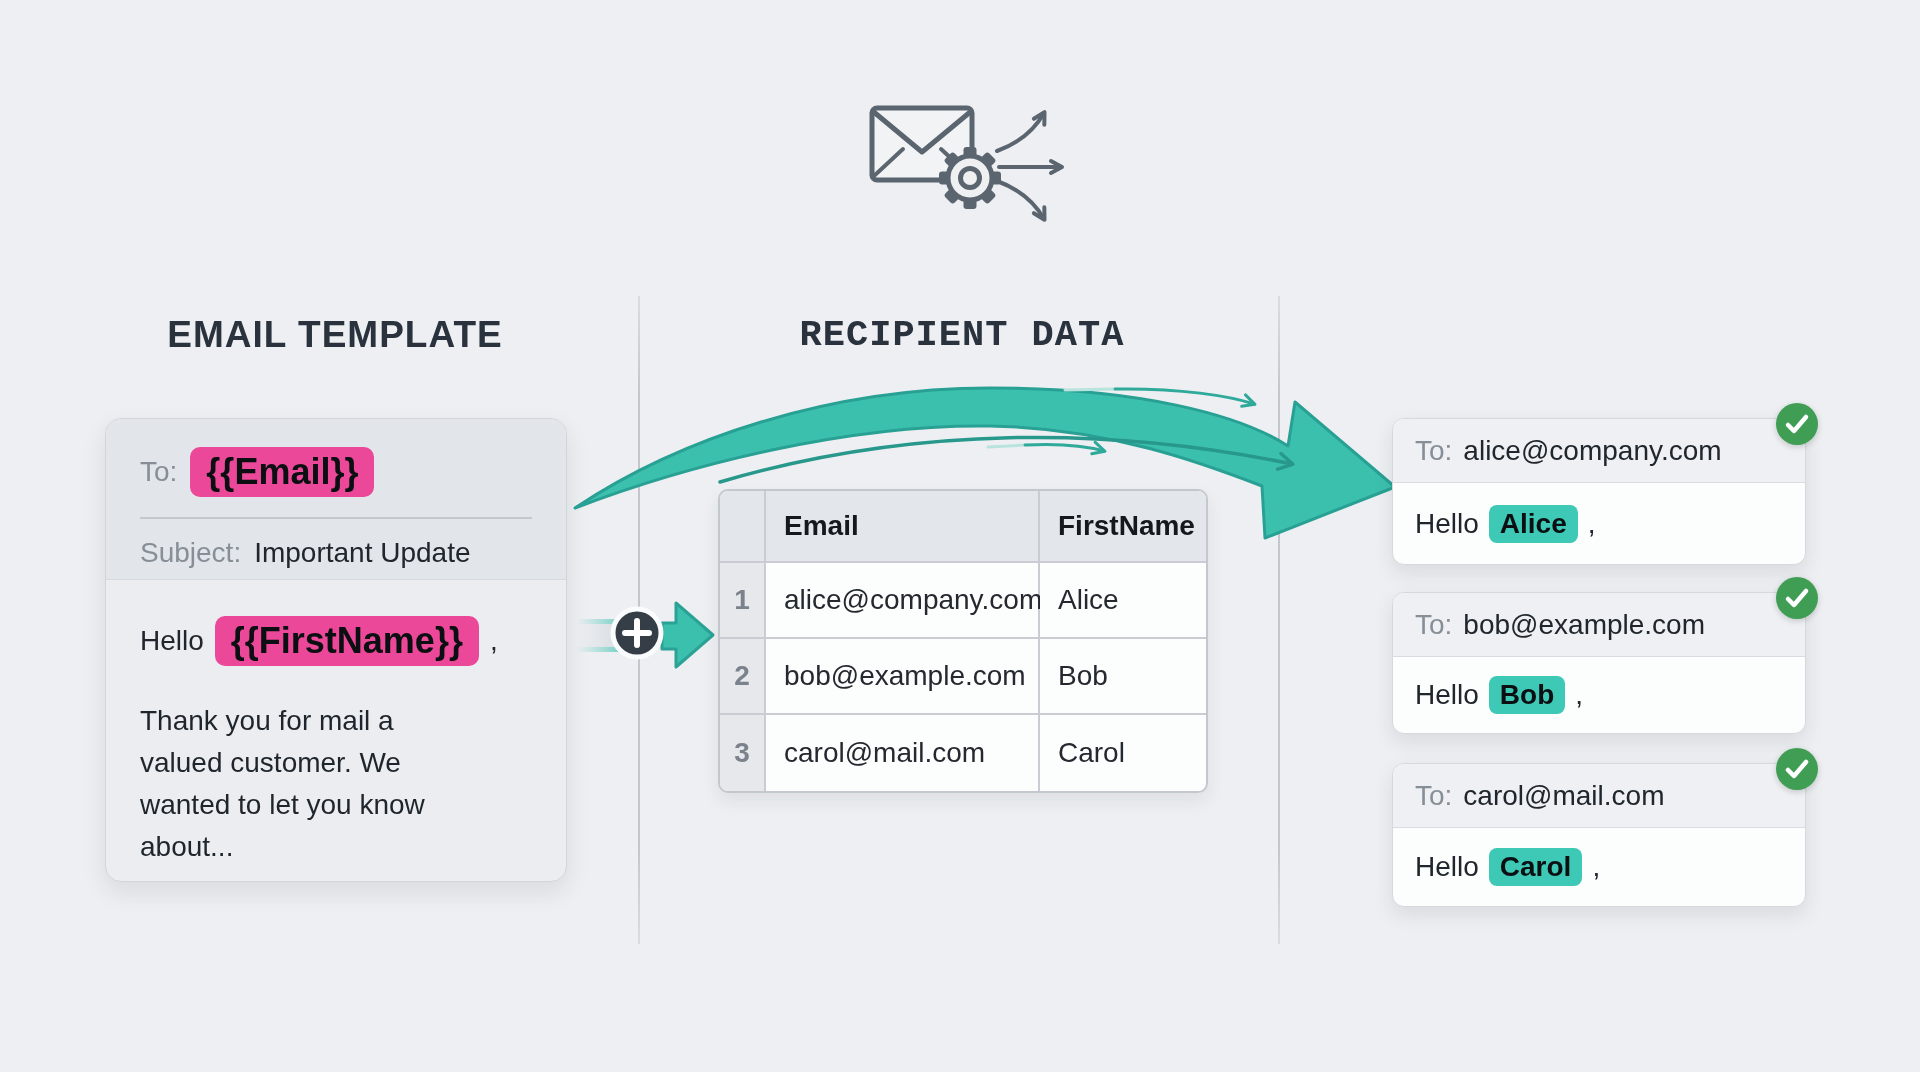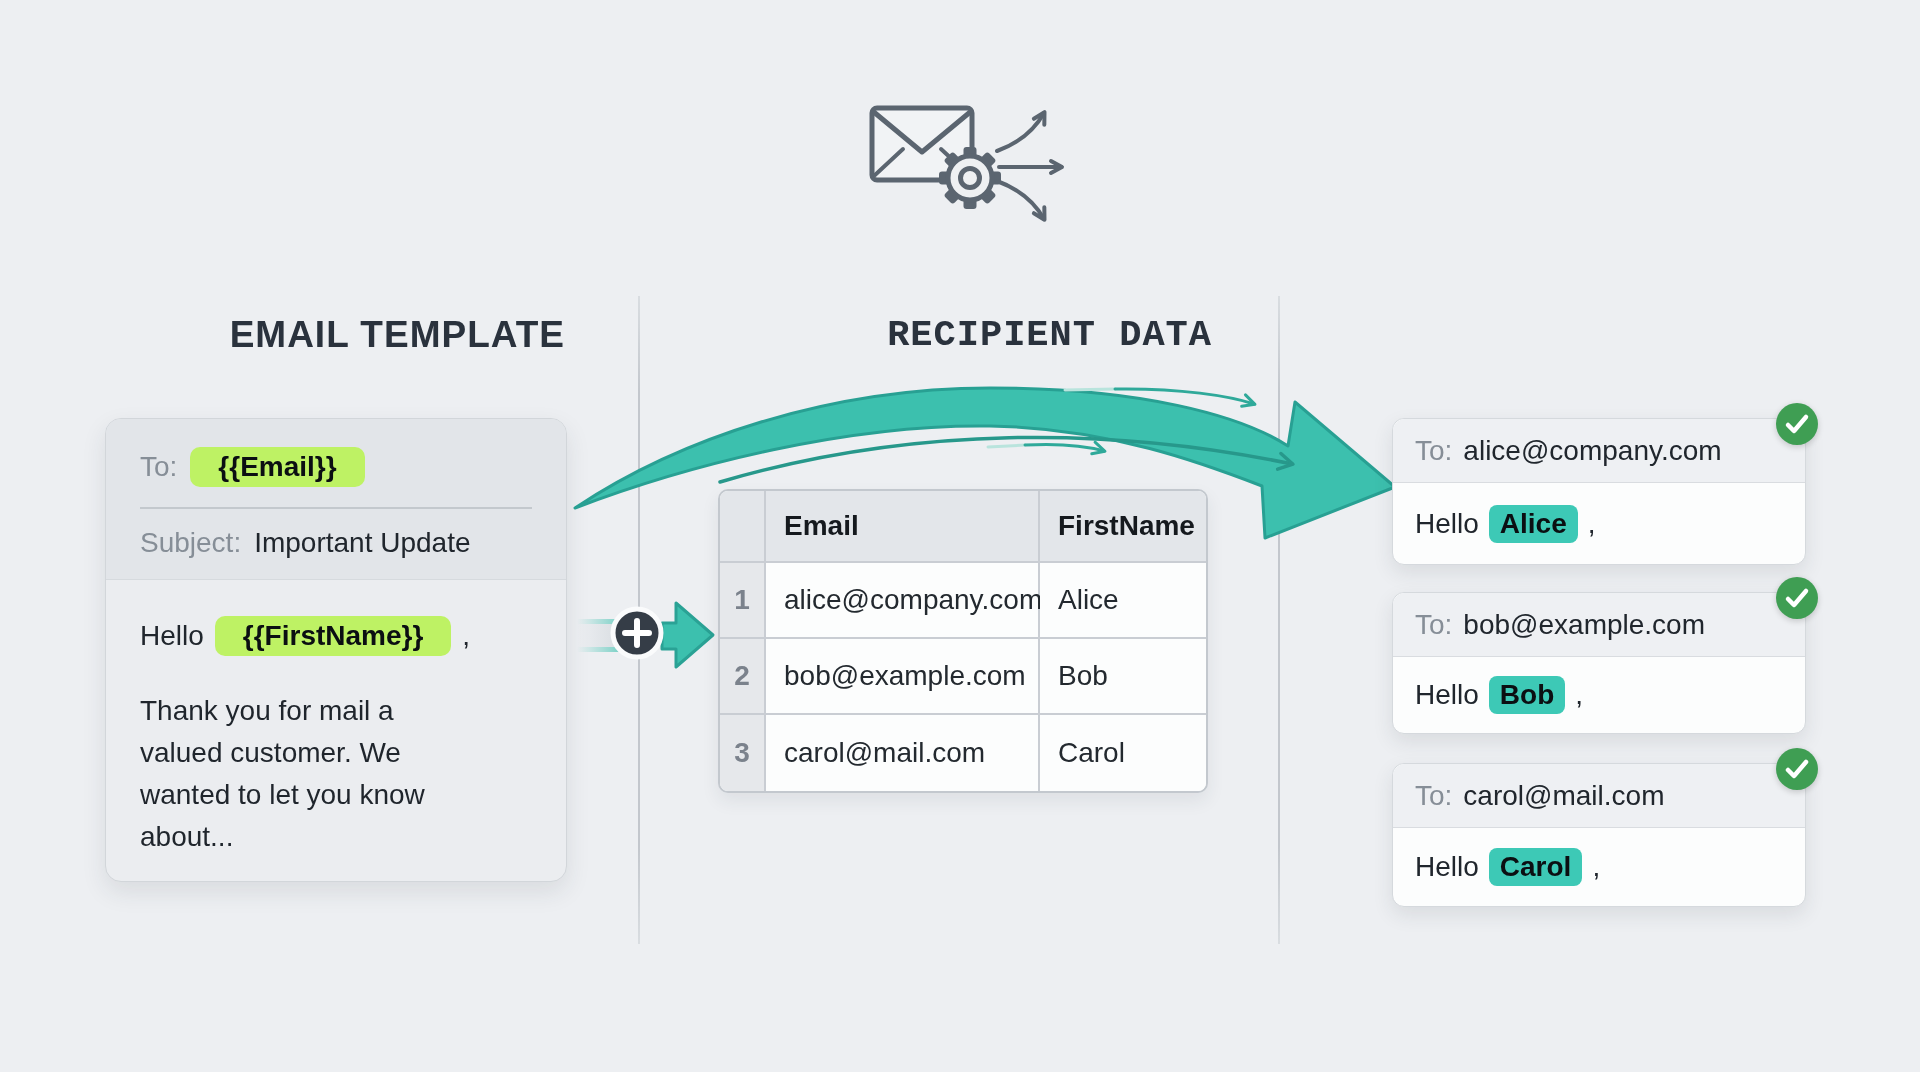--- a/index.html
+++ b/index.html
@@ -9,21 +9,21 @@
     font-family:"Liberation Sans", sans-serif;
     position:relative;overflow:hidden;
     color:#20262d;
   }
   .stage{position:absolute;inset:0;}
 
   
   .col-heading{
     position:absolute;top:314px;
     font-size:37px;font-weight:700;letter-spacing:1px;
-    color:#2a323d;text-align:right;white-space:nowrap;
+    color:#2a323d;text-align:center;white-space:nowrap;
   }
   #heading-template{left:105px;width:460px;}
   #heading-recipients{left:712px;width:500px;font-family:Liberation Mono, monospace;}
   #heading-individual{left:1389px;width:400px;}
 
   
   .vdivider{
     position:absolute;top:296px;height:648px;width:2px;
     background:linear-gradient(#d9dde1,#c3c7cd 15%,#c3c7cd 85%,#d9dde1);
   }
@@ -41,22 +41,22 @@
     box-shadow:0 10px 24px rgba(40,50,60,.10);
     overflow:hidden;
   }
   .tc-header{
     background:#e2e5e9;height:161px;box-sizing:border-box;
     padding:28px 34px 0 34px;border-bottom:1px solid #d6dade;
   }
   .tc-row{display:flex;align-items:center;gap:13px;font-size:28px;}
   .field-label{color:#868e97;}
   .chip{
-    background:#bef264;color:#0b0f12;font-weight:700;
-    border-radius:10px;padding:4px 28px;font-size:28px;
+    background:#ec4899;color:#0b0f12;font-weight:700;
+    border-radius:10px;padding:4px 16px;font-size:36px;
   }
   .tc-divider{border-top:2px solid #c3c8cd;margin:20px 0 18px 0;}
   .subject-value{color:#20262d;}
   .tc-body{padding:36px 34px 0 34px;font-size:28px;}
   .greeting{display:flex;align-items:center;gap:11px;margin-bottom:34px;}
   .body-text{line-height:1.5;width:335px;color:#1f252c;}
 
   
   .table{
     position:absolute;left:718px;top:489px;

